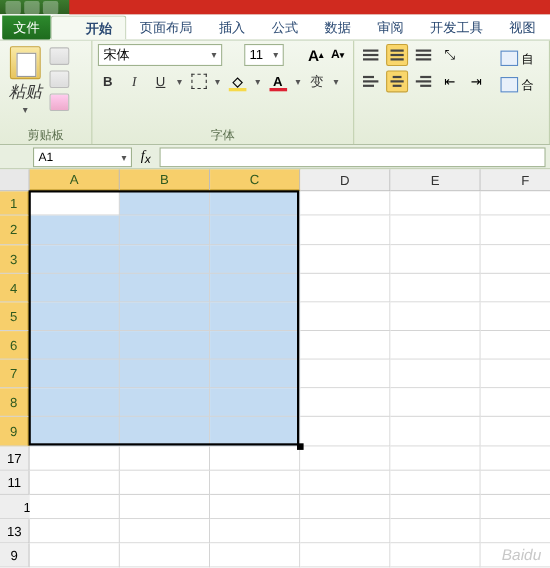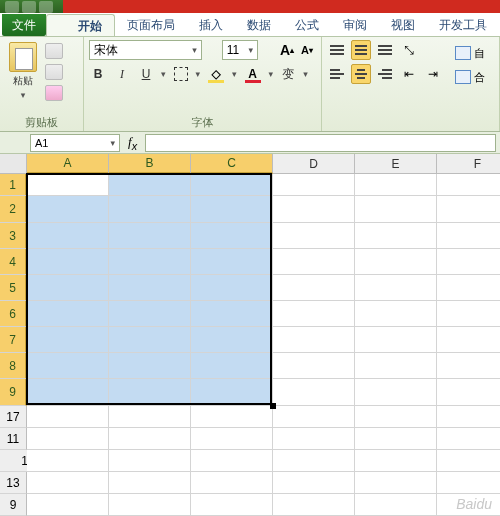--- a/index.html
+++ b/index.html
@@ -16,21 +16,21 @@
 .tab.active { background: #f5f9f1; border: 1px solid #b6c7a8; border-bottom: none; border-radius: 3px 3px 0 0; color: #2b4a73; font-weight: bold; padding-left: 31px; }
 
 .ribbon { height: 95px; background: linear-gradient(#f3f7ee,#e4ecd8); border-bottom: 1px solid #a8b998; display: flex; }
 .group { border-right: 1px solid #c2d1b1; display: flex; flex-direction: column; justify-content: space-between; padding: 3px 5px 1px; }
 .grouplabel { text-align: center; font-size: 11px; color: #5b6f4e; padding-top: 2px; }
 .gbody { flex: 1; display: flex; align-items: flex-start; gap: 4px; }
 
 .paste-big { width: 36px; display: flex; flex-direction: column; align-items: center; gap: 2px; padding-top: 2px; }
 .paste-icon { width: 28px; height: 30px; background: linear-gradient(#f9e9a5,#e7c55f); border: 1px solid #c7a238; border-radius: 2px; position: relative; }
 .paste-icon::after { content: ""; position: absolute; left: 5px; top: 5px; width: 16px; height: 20px; background: #fff; border: 1px solid #999; }
-.paste-txt { font-size: 10px; color: #3a3a3a; }
+.paste-txt { font-size: 15px; color: #3a3a3a; font-style: italic; }
 .clip-side { display: flex; flex-direction: column; gap: 5px; padding-top: 3px; }
 .smallicon { width: 18px; height: 16px; border: 1px solid #bbb; border-radius: 2px; background: #fff; }
 
 .fontrow1 { display: flex; gap: 20px; margin-bottom: 4px; align-items: center;}
 .fontname { width: 120px; height: 20px; border: 1px solid #9fb28e; background: #fff; padding: 0 4px; font-size: 12px; display: flex; align-items: center; justify-content: space-between; }
 .fontsize { width: 38px; height: 20px; border: 1px solid #9fb28e; background: #fff; padding: 0 4px; font-size: 12px; display: flex; align-items: center; justify-content: space-between; }
 .dd { font-size: 9px; color: #555; }
 .twoicons { display: flex; gap: 2px; }
 .aicon { width: 18px; height: 20px; display: flex; align-items: center; justify-content: center; font-weight: bold; }
 
@@ -89,25 +89,25 @@
   </div>
   <div class="redbar"></div>
 </div>
 
 <div class="tabs">
   <div class="filetab">文件</div>
   <div id="tab-row" style="display: flex;">
       <div class="tab active">开始</div>
       <div class="tab">页面布局</div>
       <div class="tab">插入</div>
+      <div class="tab">公式</div>
       <div class="tab">数据</div>
-      <div class="tab">公式</div>
       <div class="tab">审阅</div>
+      <div class="tab">开发工具</div>
       <div class="tab">视图</div>
-      <div class="tab">开发工具</div>
     </div>
 </div>
 
 <div class="ribbon">
   <div class="group" style="width:84px">
     <div class="gbody">
       <div class="paste-big">
         <div class="paste-icon"></div>
         <div class="paste-txt">粘贴</div>
         <div class="dd">▾</div>

